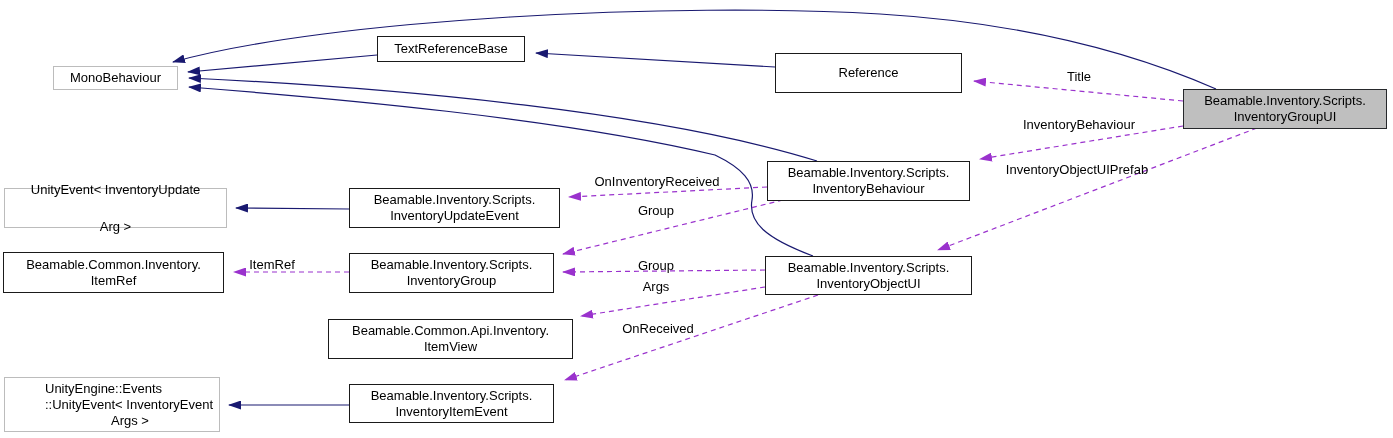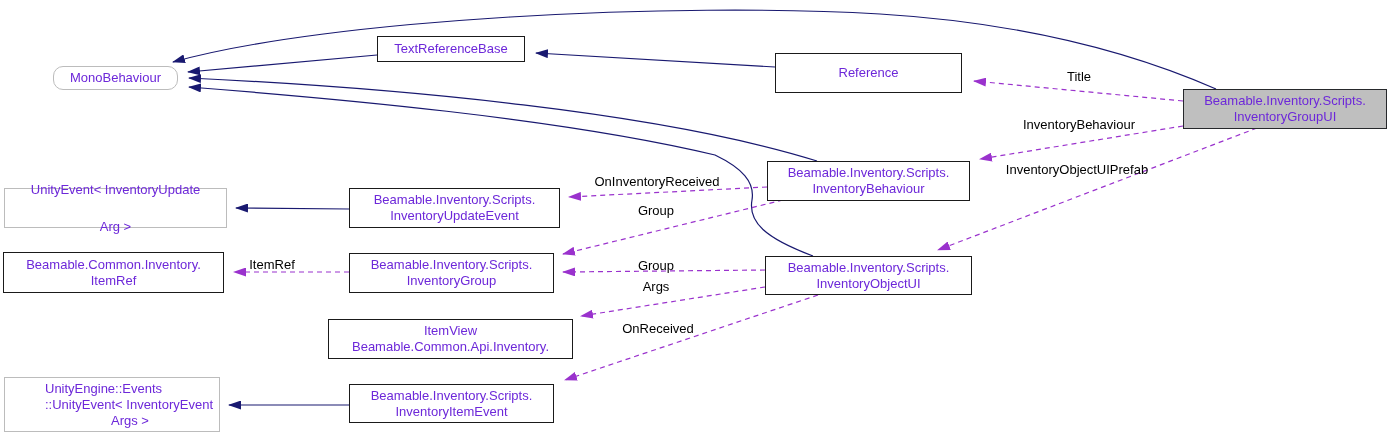--- a/index.html
+++ b/index.html
@@ -10,21 +10,21 @@
     font-family:"Liberation Sans", sans-serif;
     overflow:hidden;
   }
   svg.edges{position:absolute;left:0;top:0;width:1393px;height:438px;}
   .node{
     position:absolute;
     box-sizing:border-box;
     display:flex;flex-direction:column;justify-content:center;
     background:#ffffff;
     border:1.4px solid #1a1a1a;
-    color:#6d28d9;
+    color:#000000;
     font-size:13px;line-height:16px;
     text-align:center;
     padding:2px 4px;
   }
   .node .line{white-space:nowrap;}
   .node.external{border:1px solid #bcbcbc;}
   .node.highlight{background:#bfbfbf;border:1.7px solid #26282b;}
   .node.align-left{text-align:left;padding-left:7px;}
   .node.align-left .line.center{text-align:center;}
   .edge-label{
@@ -65,21 +65,21 @@
       <path d="M 1257,128 L 938,250" marker-end="url(#arrow-purple)"></path>
       <path d="M 767,187 L 569,197" marker-end="url(#arrow-purple)"></path>
       <path d="M 783,200 L 563,254" marker-end="url(#arrow-purple)"></path>
       <path d="M 765,270 L 563,272" marker-end="url(#arrow-purple)"></path>
       <path d="M 765,287 L 581,316" marker-end="url(#arrow-purple)"></path>
       <path d="M 818,295 L 565,380" marker-end="url(#arrow-purple)"></path>
       <path d="M 349,272 L 234,272" marker-end="url(#arrow-purple)"></path>
     </g>
   </svg>
 
-  <div class="node external" style="left:53px;top:66px;width:125px;height:24px;border-radius:10px;">
+  <div class="node external" style="left:53px;top:66px;width:125px;height:24px;">
     <div class="line">MonoBehaviour</div>
   </div>
 
   <div class="node" style="left:377px;top:36px;width:148px;height:26px;">
     <div class="line">TextReferenceBase</div>
   </div>
 
   <div class="node" style="left:775px;top:53px;width:187px;height:40px;">
     <div class="line">Reference</div>
   </div>
@@ -113,22 +113,22 @@
     <div class="line">Beamable.Inventory.Scripts.</div>
     <div class="line">InventoryGroup</div>
   </div>
 
   <div class="node" style="left:765px;top:256px;width:207px;height:39px;">
     <div class="line">Beamable.Inventory.Scripts.</div>
     <div class="line">InventoryObjectUI</div>
   </div>
 
   <div class="node" style="left:328px;top:319px;width:245px;height:40px;">
+    <div class="line">Beamable.Common.Api.Inventory.</div>
     <div class="line">ItemView</div>
-    <div class="line">Beamable.Common.Api.Inventory.</div>
   </div>
 
   <div class="node external align-left" style="left:4px;top:377px;width:216px;height:55px;padding-left:40px;">
     <div class="line">UnityEngine::Events</div>
     <div class="line">::UnityEvent&lt; InventoryEvent</div>
     <div class="line center">Args &gt;</div>
   </div>
 
   <div class="node" style="left:349px;top:384px;width:205px;height:39px;">
     <div class="line">Beamable.Inventory.Scripts.</div>

